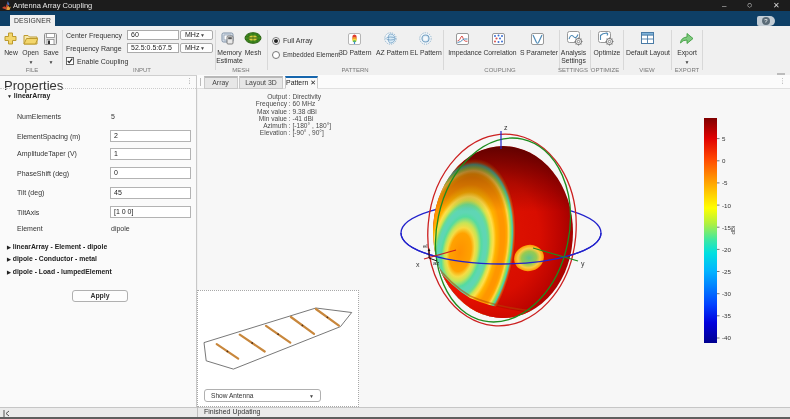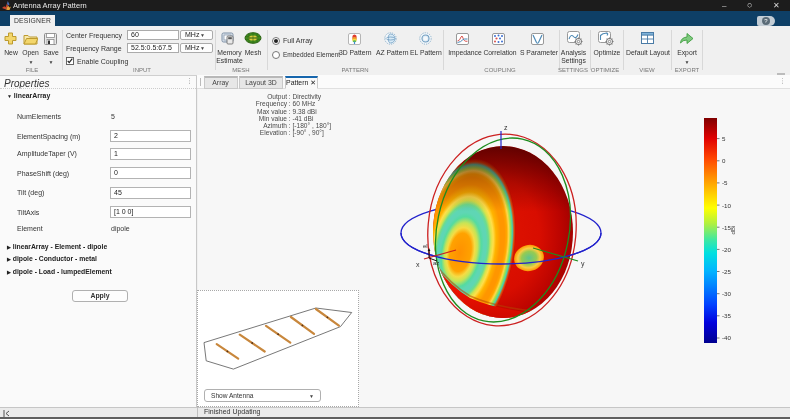--- a/index.html
+++ b/index.html
@@ -48,21 +48,21 @@
 </style>
 </head>
 <body>
 
 <div id="titlebar" class="abs"></div>
 <svg class="abs" style="left:2px;top:1px" width="9" height="9" viewBox="0 0 9 9">
   <polygon points="0,7 2.2,5.2 3.5,6.2 5,2.5 6,4.5 4,8.5" fill="#c9452c"></polygon>
   <polygon points="4,8.5 6,4.5 7.5,6.5 9,5.5 7.5,9 5.5,9" fill="#e8a33d"></polygon>
   <polygon points="3.5,6.2 5,2.5 5.8,0 7.5,3.5 6,4.5 5,2.5" fill="#4a6fb5"></polygon>
 </svg>
-<div id="title" class="abs">Antenna Array Pattern</div>
+<div id="title" class="abs">Antenna Array Coupling</div>
 <div class="abs winbtn" style="left:722px;">–</div>
 <div class="abs winbtn" style="left:747px;font-size:9px;">○</div>
 <div class="abs winbtn" style="left:773px;">✕</div>
 
 <div id="tabstrip" class="abs"></div>
 <div id="designer-tab" class="abs">DESIGNER</div>
 <div class="abs" style="left:757px;top:16px;width:18px;height:10px;background:#c3cdd5;border-radius:2px 5px 5px 2px;"></div>
 <div class="abs" style="left:762px;top:17px;width:8px;height:8px;border-radius:50%;background:#5a6b77;color:#fff;font-size:6px;text-align:center;line-height:8px;">?</div>
 
 <div id="ribbon" class="abs"></div>
@@ -217,21 +217,21 @@
 <div class="abs drop" style="left:682px;top:59px;width:10px;">▼</div>
 <div class="abs seclab" style="left:668px;width:38px;">EXPORT</div>
 <div class="abs sep" style="left:702px;"></div>
 <div class="abs" style="left:776px;top:66px;width:10px;height:7px;">
   <svg width="10" height="7" viewBox="0 0 10 7">
       <path d="M1 1 H9 M2 6 L5 3 L8 6" stroke="#888" fill="none"></path>
     </svg>
 </div>
 
 <div id="props" class="abs"></div>
-<div class="abs" style="left:4px;top:77.5px;font-size:10px;color:#333;font-style:italic;">Properties</div>
+<div class="abs" style="left:4px;top:77.5px;font-size:13px;color:#333;">Properties</div>
 <div class="abs" style="left:186px;top:77px;font-size:7px;color:#888;">⋮</div>
 <div class="abs" style="left:0px;top:87.5px;width:196px;border-top:1px dotted #ccc;"></div>
 <div class="abs" style="left:7px;top:92px;font-size:6.9px;font-weight:bold;color:#222;"><span style="font-size:5px;">▼</span> linearArray</div>
 <div class="abs prow" style="left:17px;top:113px;">NumElements</div>
 <div class="abs prow" style="left:111px;top:113px;">5</div>
 <div class="abs prow" style="left:17px;top:132.5px;">ElementSpacing (m)</div>
 <div class="pfield" style="top:130px;">2</div>
 <div class="abs prow" style="left:17px;top:150px;">AmplitudeTaper (V)</div>
 <div class="pfield" style="top:147.5px;">1</div>
 <div class="abs prow" style="left:17px;top:169.5px;">PhaseShift (deg)</div>

